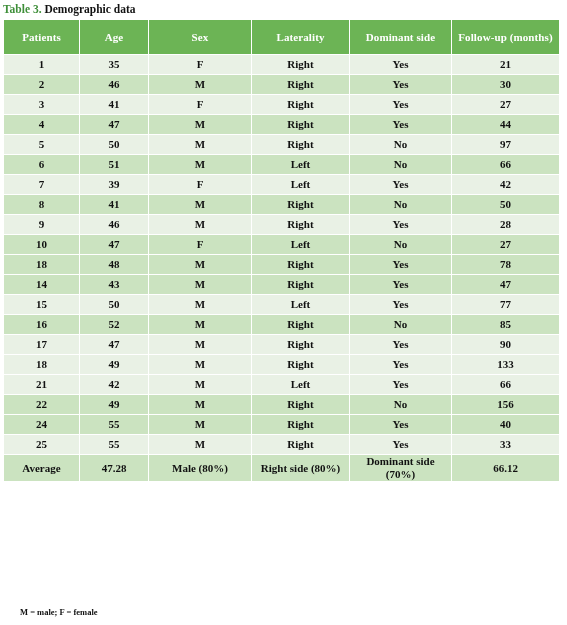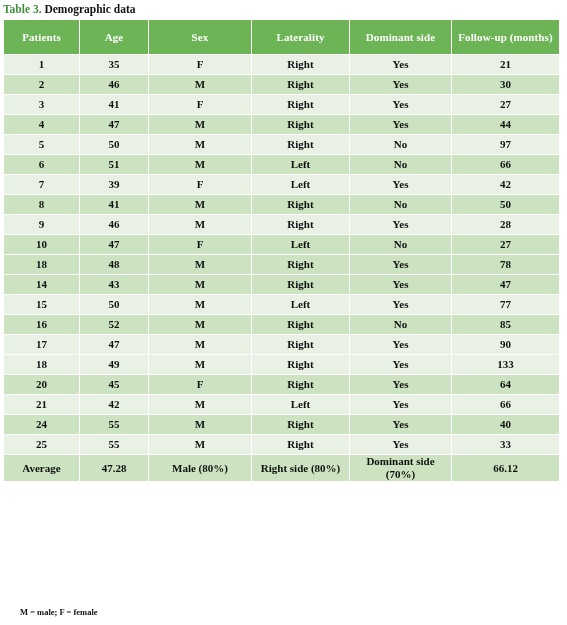--- a/index.html
+++ b/index.html
@@ -257,35 +257,35 @@
             <td>90</td>
           </tr>
           <tr class="stripe-light">
             <td>18</td>
             <td>49</td>
             <td>M</td>
             <td>Right</td>
             <td>Yes</td>
             <td>133</td>
           </tr>
-          <tr class="stripe-dark">
-            <td>20</td>
-            <td>45</td>
-            <td>F</td>
-            <td>Right</td>
-            <td>Yes</td>
-            <td>64</td>
-          </tr>
           <tr class="stripe-light">
             <td>21</td>
             <td>42</td>
             <td>M</td>
             <td>Left</td>
             <td>Yes</td>
             <td>66</td>
+          </tr>
+          <tr class="stripe-dark">
+            <td>22</td>
+            <td>49</td>
+            <td>M</td>
+            <td>Right</td>
+            <td>No</td>
+            <td>156</td>
           </tr>
           <tr class="stripe-dark">
             <td>24</td>
             <td>55</td>
             <td>M</td>
             <td>Right</td>
             <td>Yes</td>
             <td>40</td>
           </tr>
           <tr class="stripe-light">

